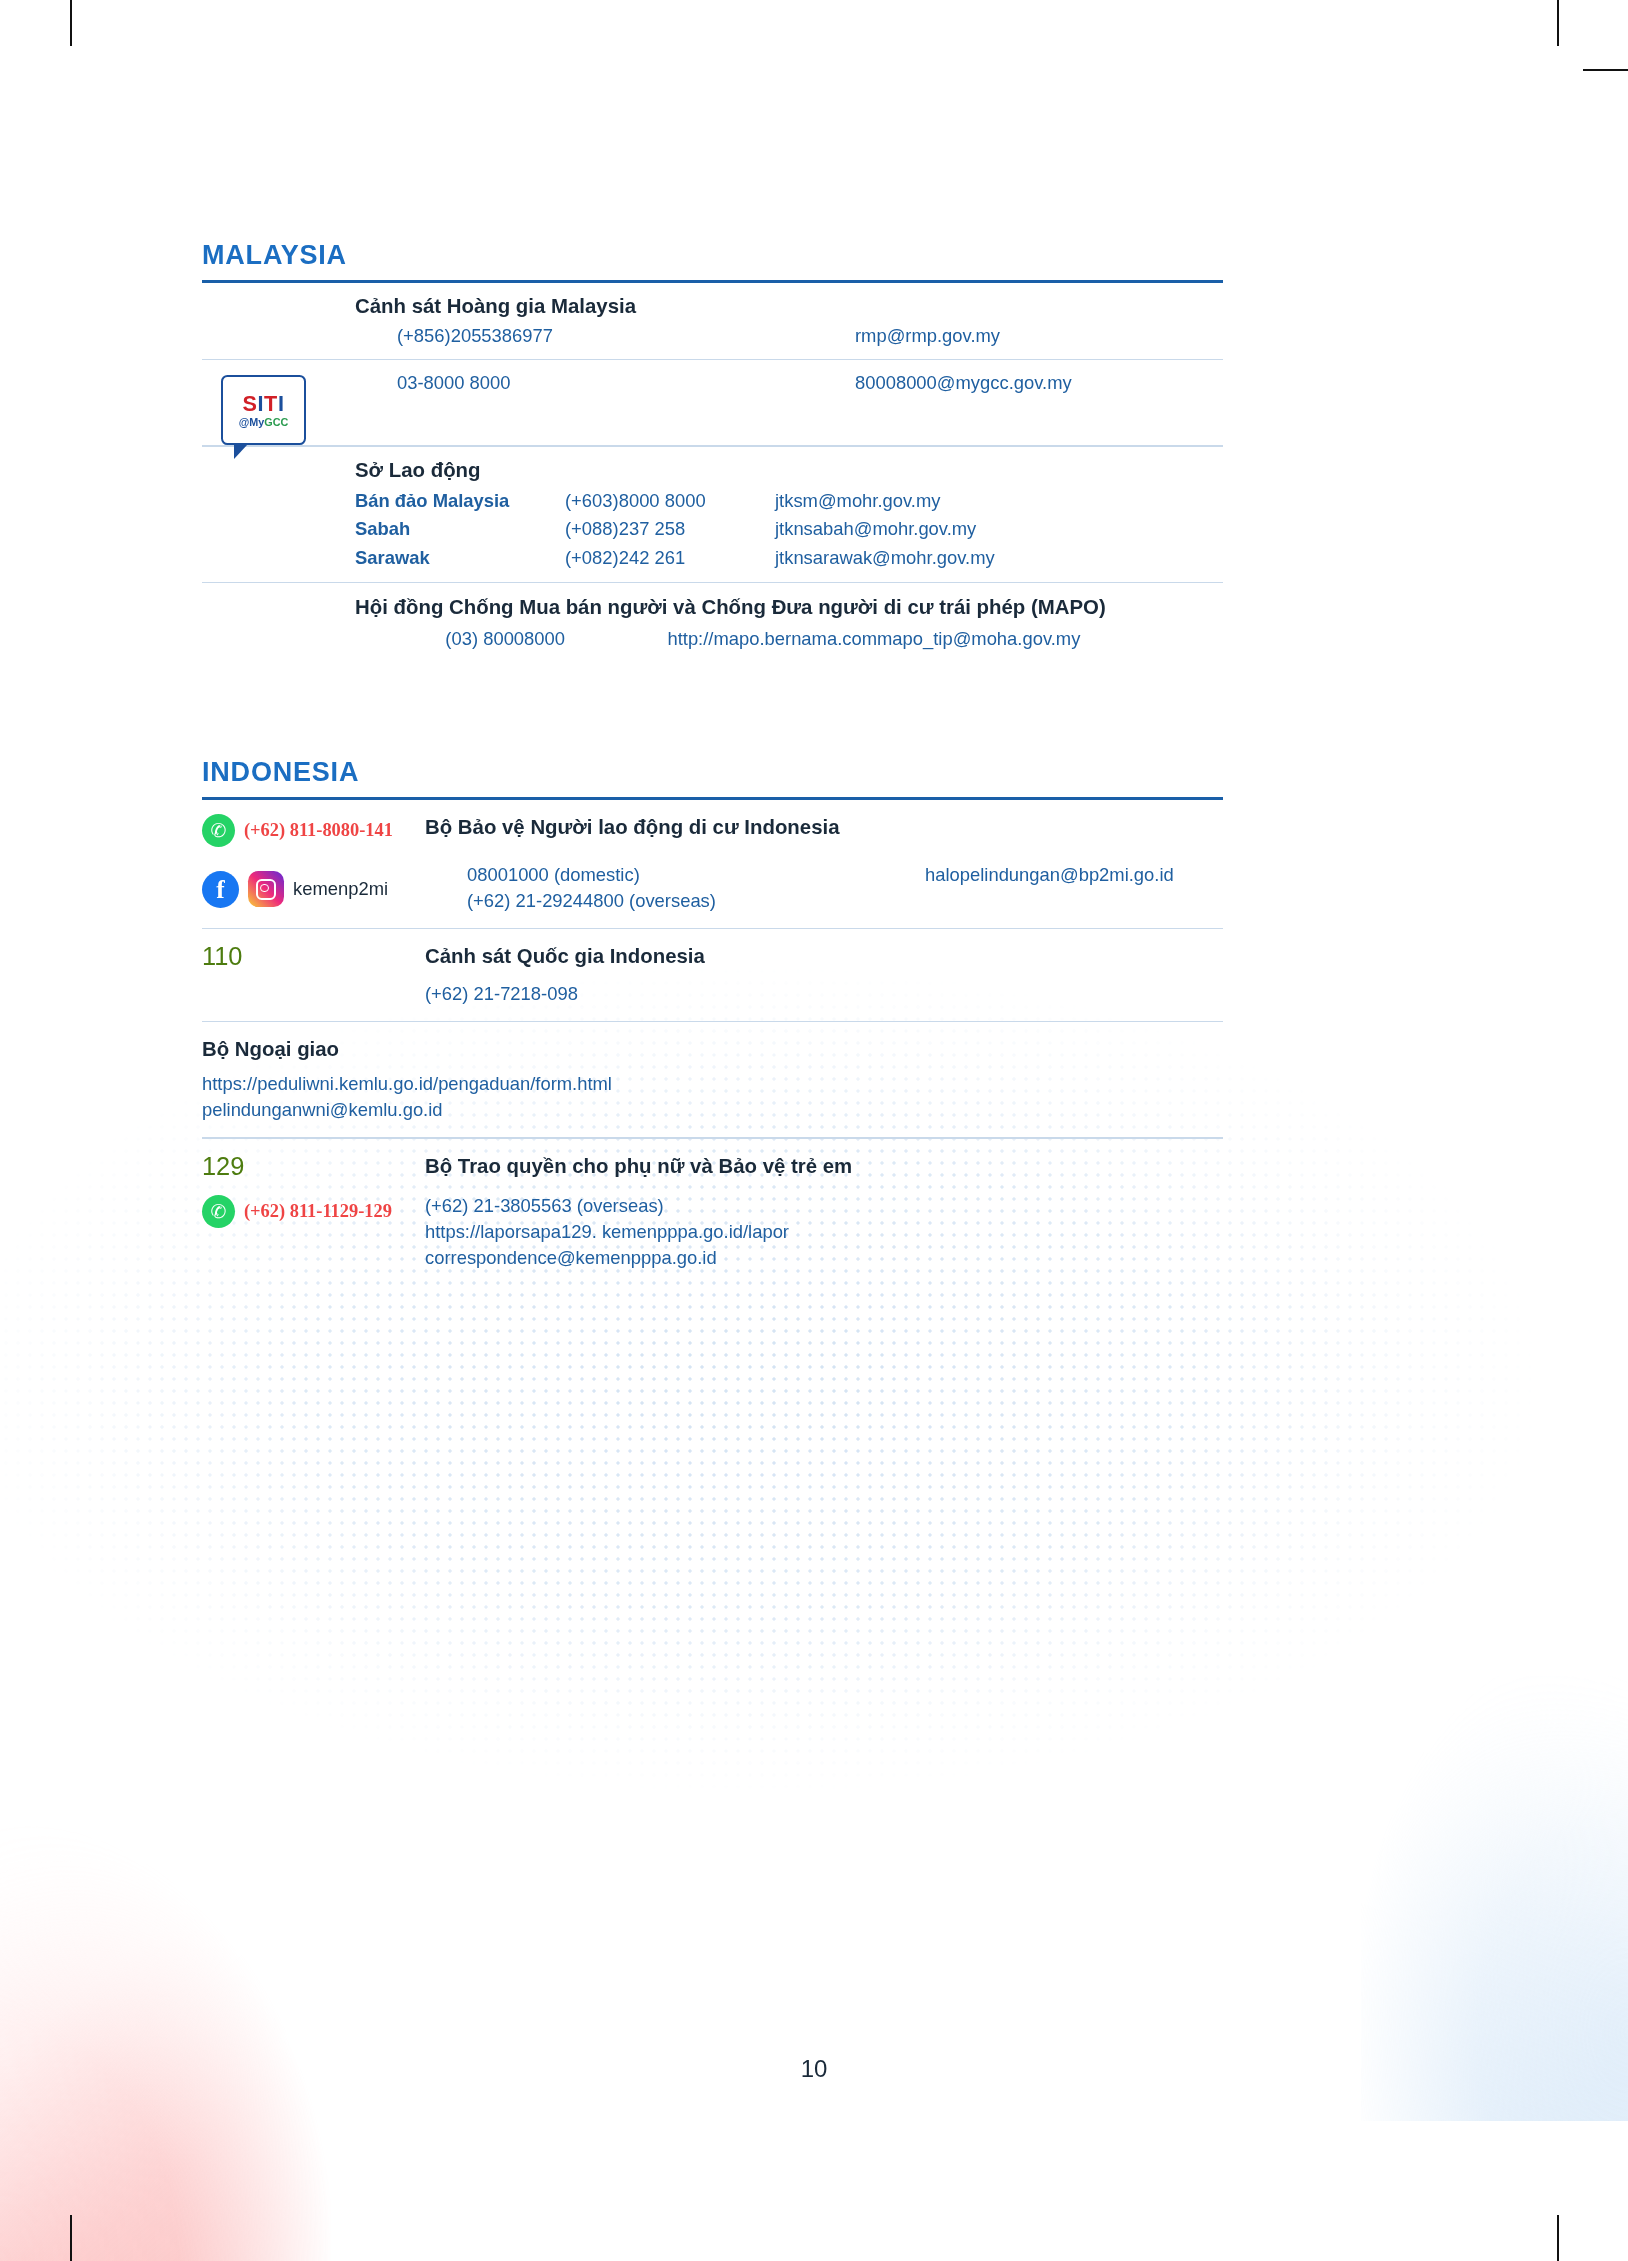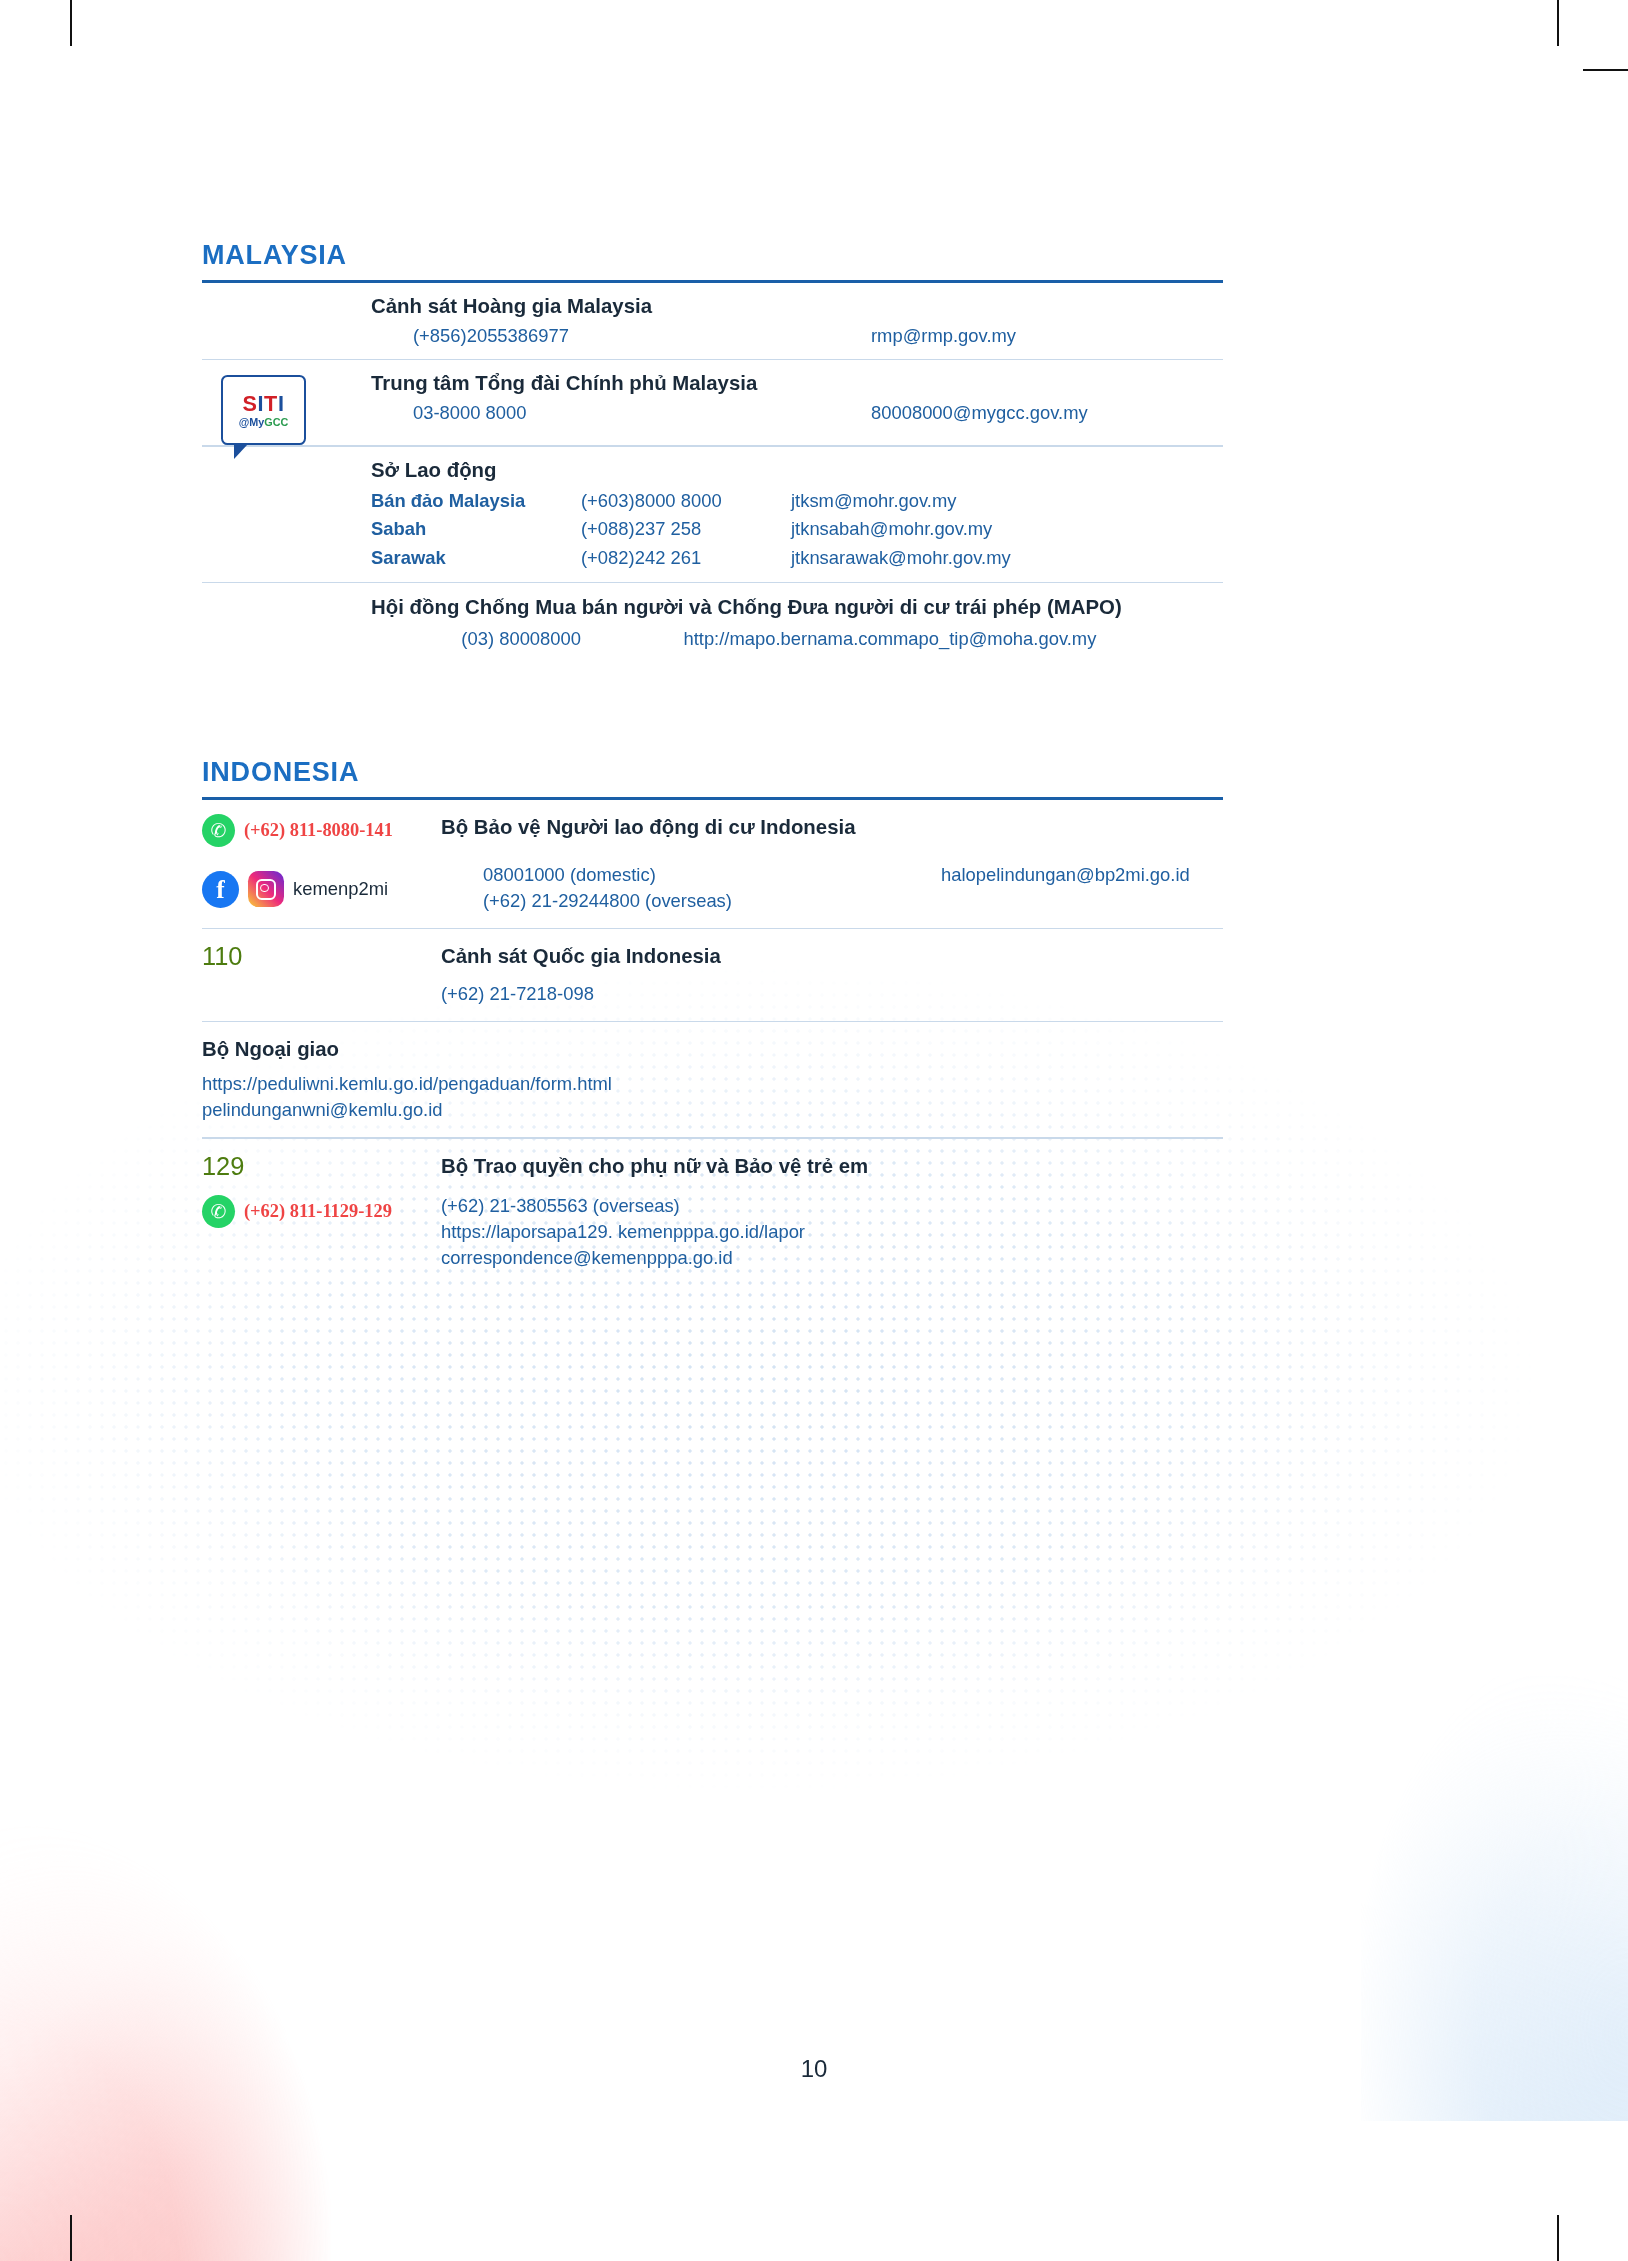--- a/index.html
+++ b/index.html
@@ -90,21 +90,20 @@
   .rule-light {
     height: 1.3px;
     background: #c9d9ea;
     width: 1021px;
   }
 
   .row {
     display: flex;
     width: 1021px;
     box-sizing: border-box;
-    gap: 16px;
   }
   .col-left {
     width: 153px;
     flex: 0 0 153px;
     padding-top: 11.4px;
   }
   .col-main {
     flex: 1 1 auto;
     padding-top: 10.2px;
     padding-bottom: 10.2px;
@@ -333,21 +332,20 @@
     <div class="rule-light"></div>
 
     <div class="row">
       <div class="col-left">
         <div class="siti-logo">
           <div class="t1">S<span class="blue">I</span>T<span class="blue">I</span></div>
           <div class="t2">@My<span class="green">GCC</span></div>
         </div>
       </div>
       <div class="col-main">
-        <div class="org-name">Trung tâm Tổng đài Chính phủ Malaysia</div>
         <div class="pair">
           <div class="p1 detail">03-8000 8000</div>
           <div class="detail">80008000@mygcc.gov.my</div>
         </div>
       </div>
     </div>
     <div class="rule-light"></div>
 
     <div class="row">
       <div class="col-left"></div>

